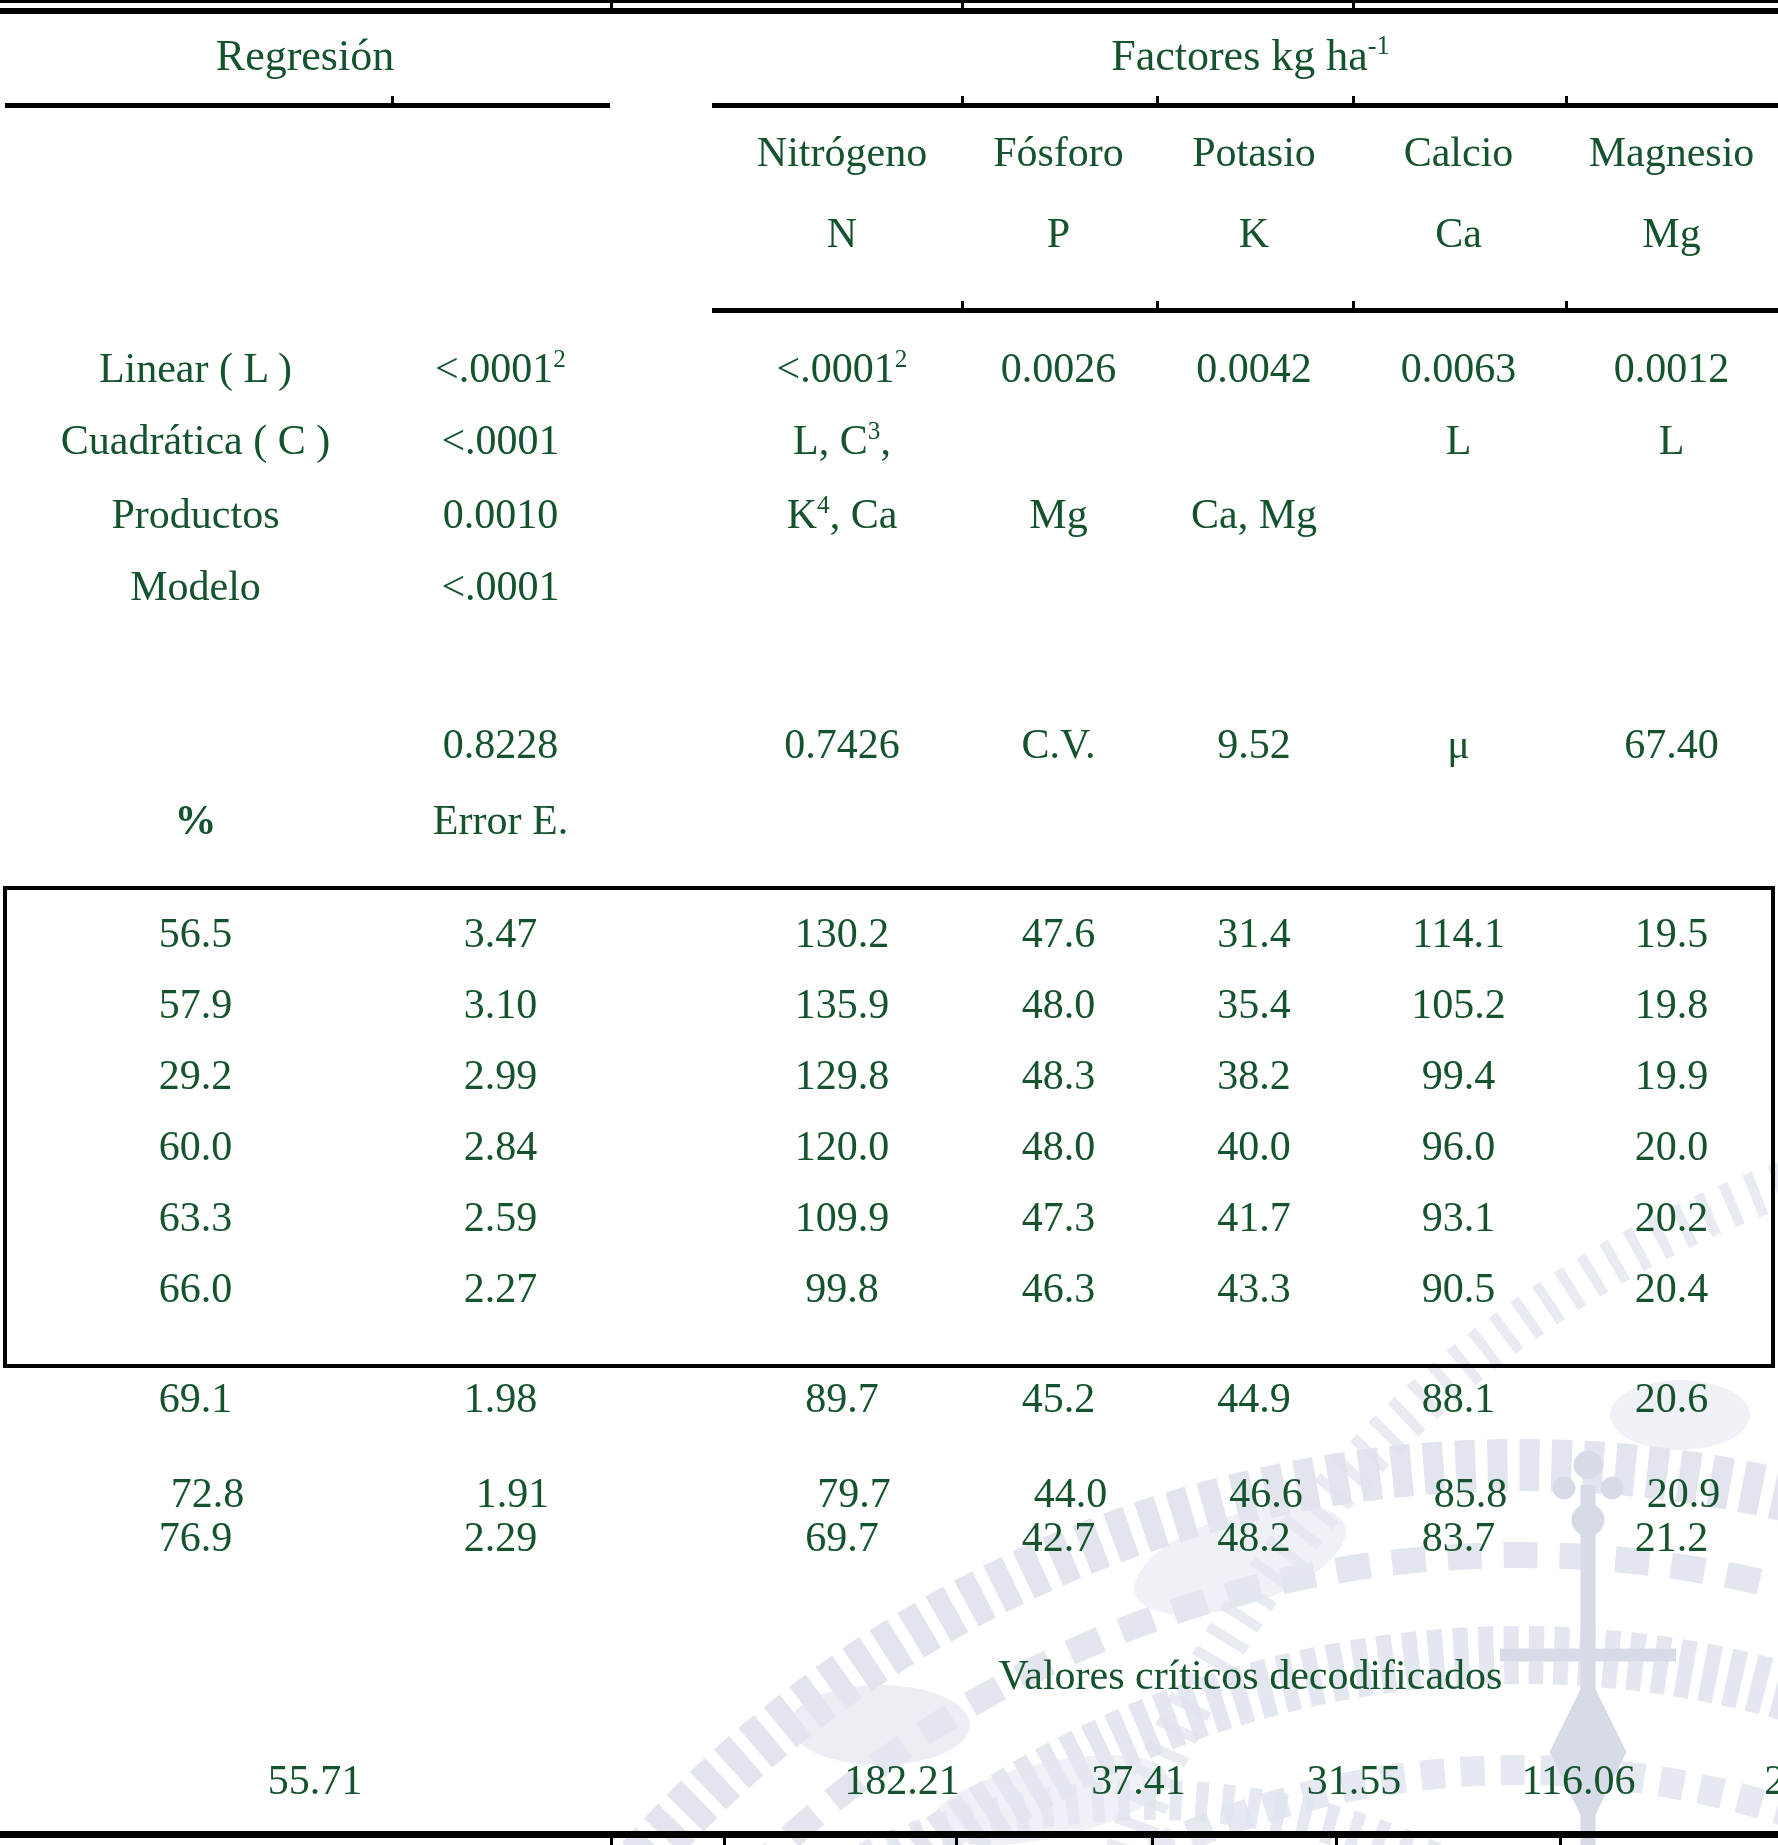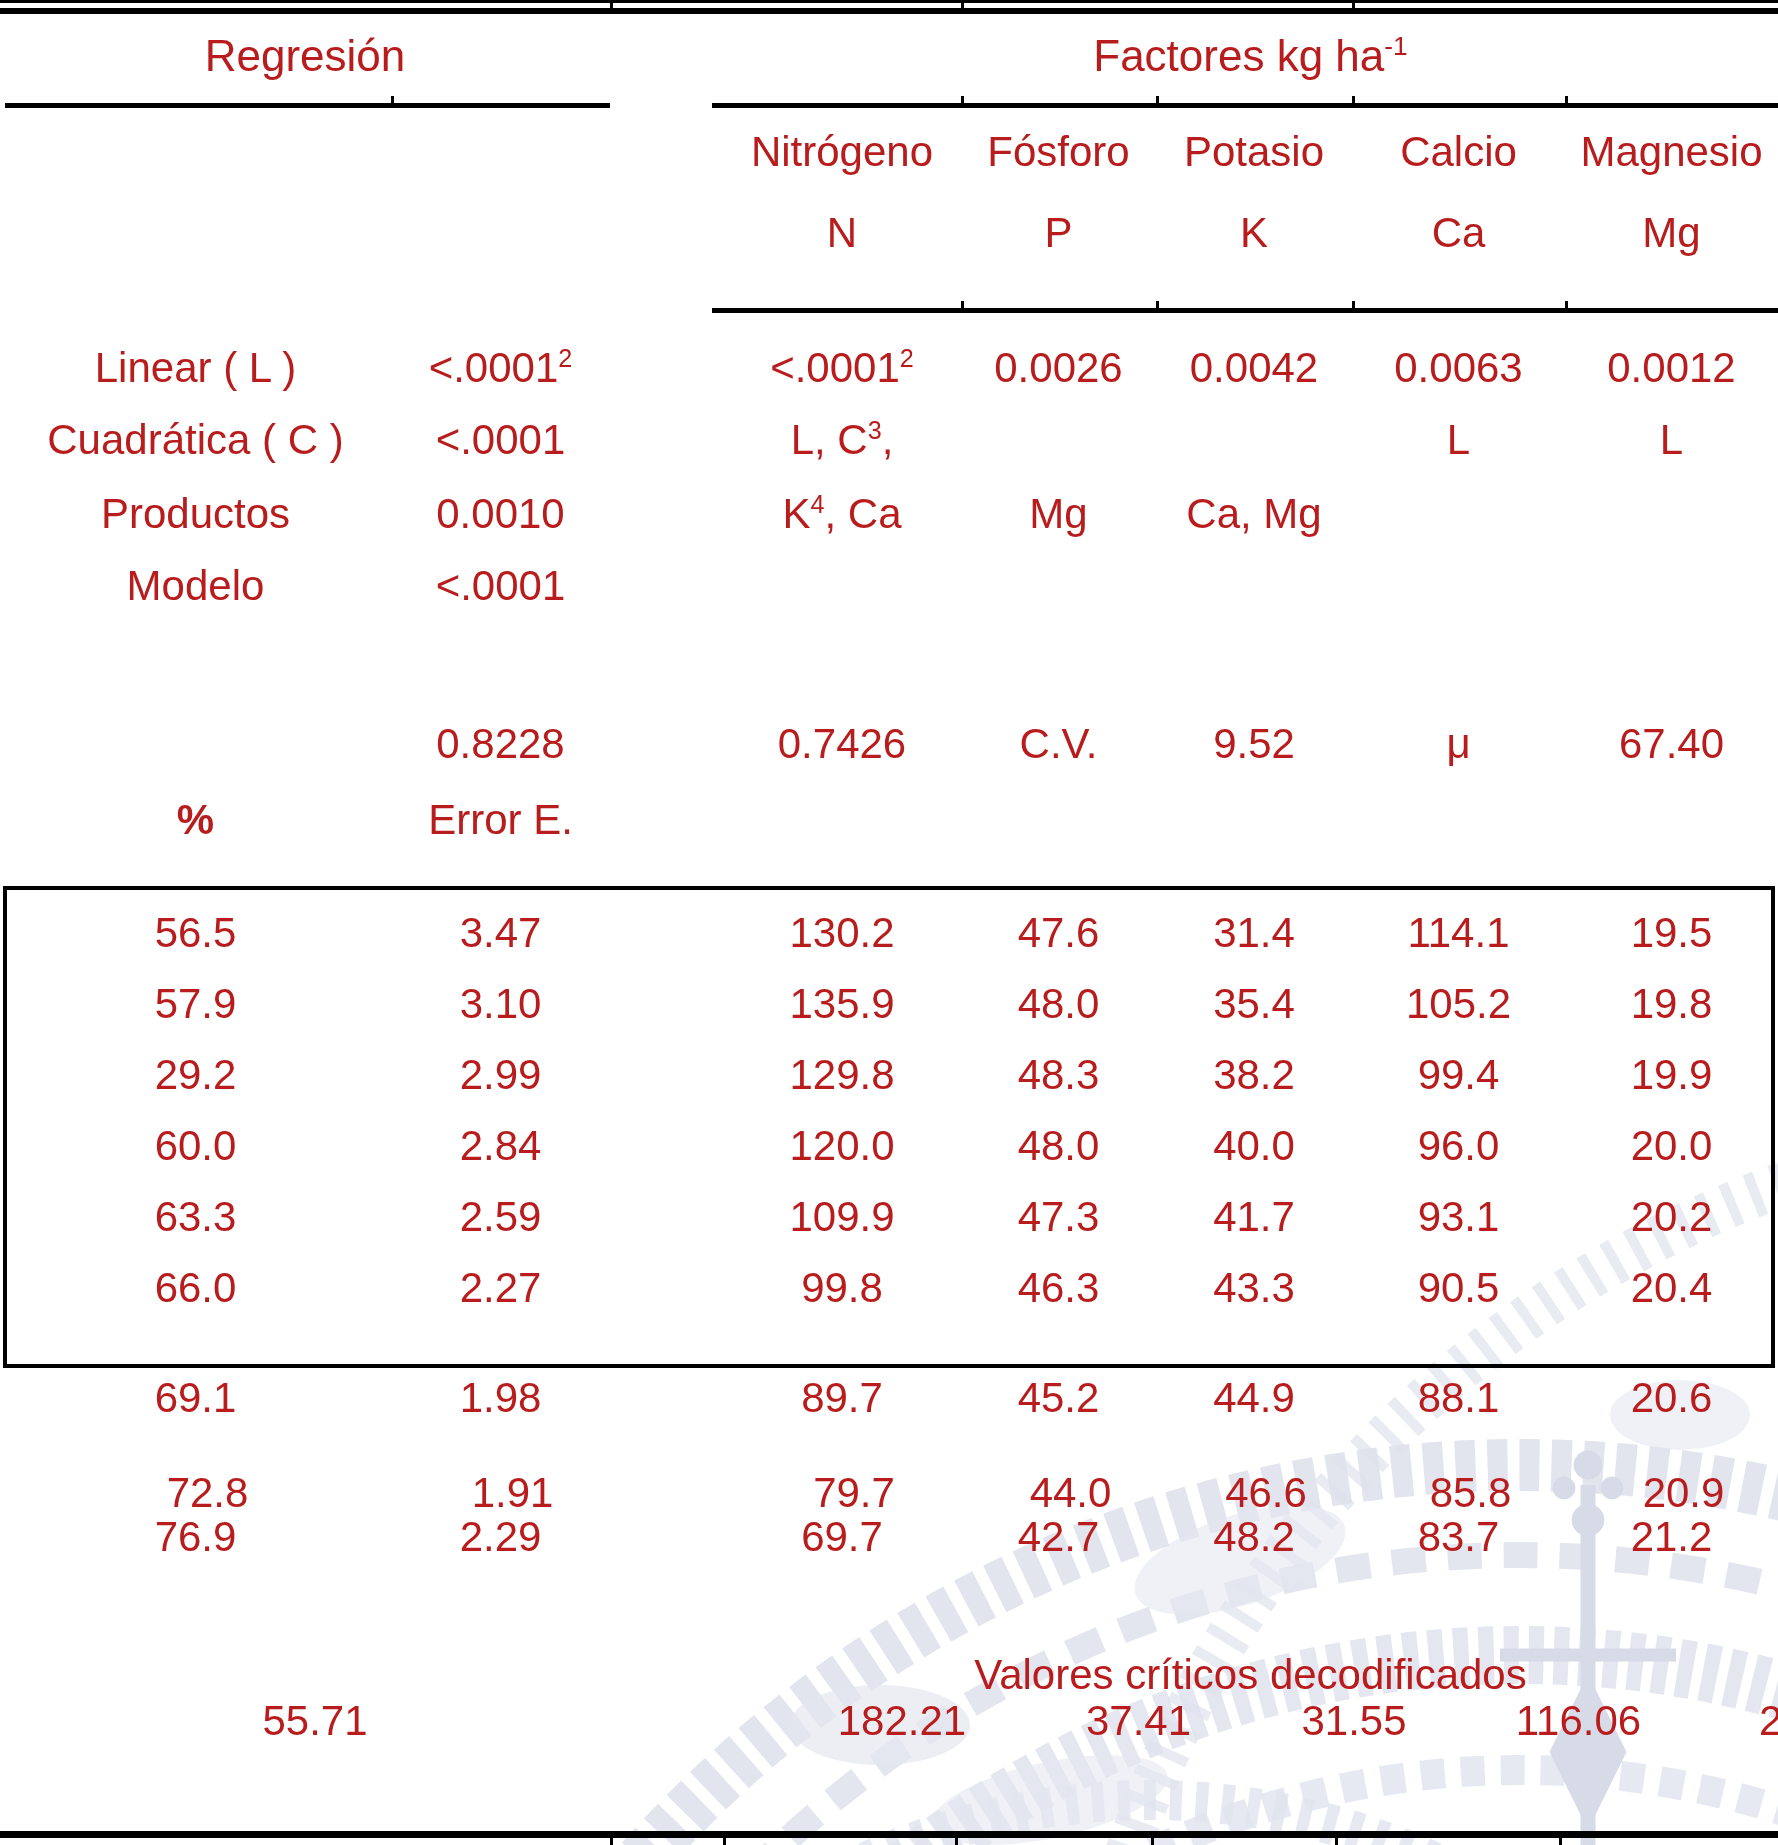--- a/index.html
+++ b/index.html
@@ -1,18 +1,18 @@
 <!DOCTYPE html>
 <html><head>
 <meta charset="utf-8">
 <style>
   html,body{margin:0;padding:0;background:#ffffff;}
   .sheet{
     position:relative;width:1778px;height:1845px;background:#ffffff;
-    font-family:Liberation Sans, sans-serif;color:#b91c1c;overflow:hidden;
+    font-family:Liberation Serif, serif;color:#14532d;overflow:hidden;
   }
   .row{
     position:absolute;left:0;width:1778px;display:grid;
     grid-template-columns:391px 219px 113px 238px 195px 196px 213px 213px;
     align-items:center;z-index:2;
   }
   .cell{text-align:center;font-size:42px;line-height:1.05;white-space:nowrap;}
   .hdr{font-size:44px;}
   .c1{grid-column:1}.c2{grid-column:2}.c3{grid-column:4}
   .c4{grid-column:5}.c5{grid-column:6}.c6{grid-column:7}.c7{grid-column:8}
@@ -232,21 +232,21 @@
     <div class="cell c4">42.7</div>
     <div class="cell c5">48.2</div>
     <div class="cell c6">83.7</div>
     <div class="cell c7">21.2</div>
   </div>
 
   <div class="row" style="top:1645px;height:60px;">
     <div class="cell span37">Valores críticos decodificados</div>
   </div>
 
-  <div class="row" style="top:1691px;height:60px;gap:20px;">
+  <div class="row" style="top:1750px;height:60px;gap:20px;">
     <div class="cell span12">55.71</div>
     <div class="cell c3">182.21</div>
     <div class="cell c4">37.41</div>
     <div class="cell c5">31.55</div>
     <div class="cell c6">116.06</div>
     <div class="cell c7">28.69</div>
   </div>
 
   <div class="rule" style="left:0;top:1831px;width:1778px;height:7px;"></div>
   <div class="tick" style="left:610px;top:1838px;height:7px;"></div>

